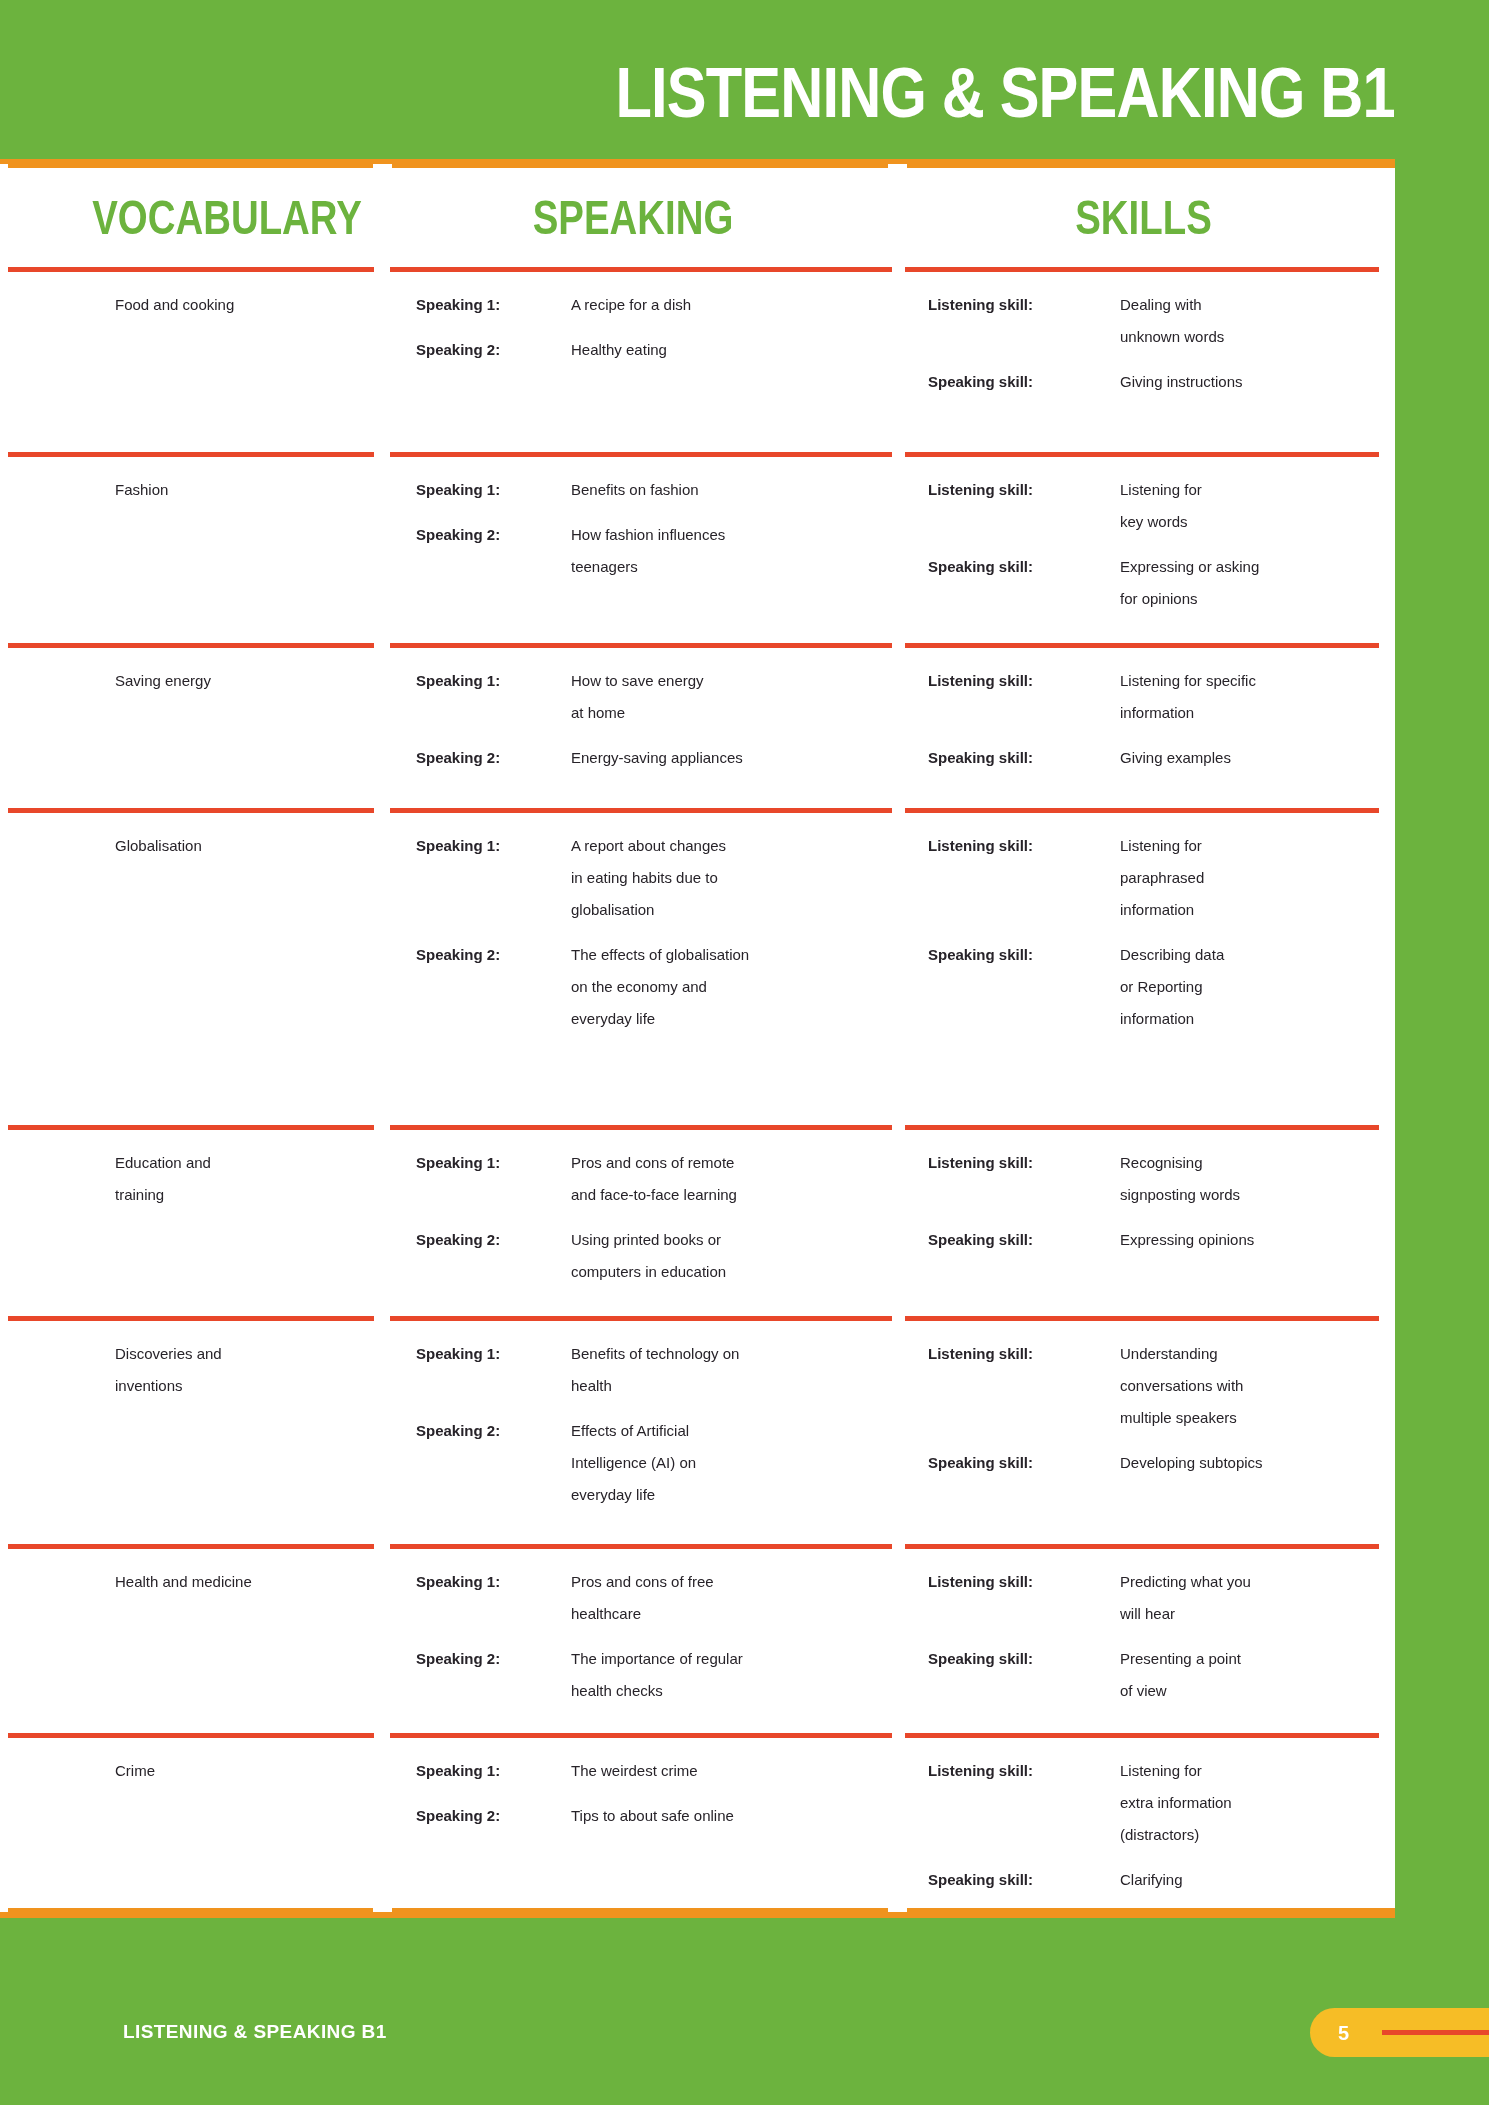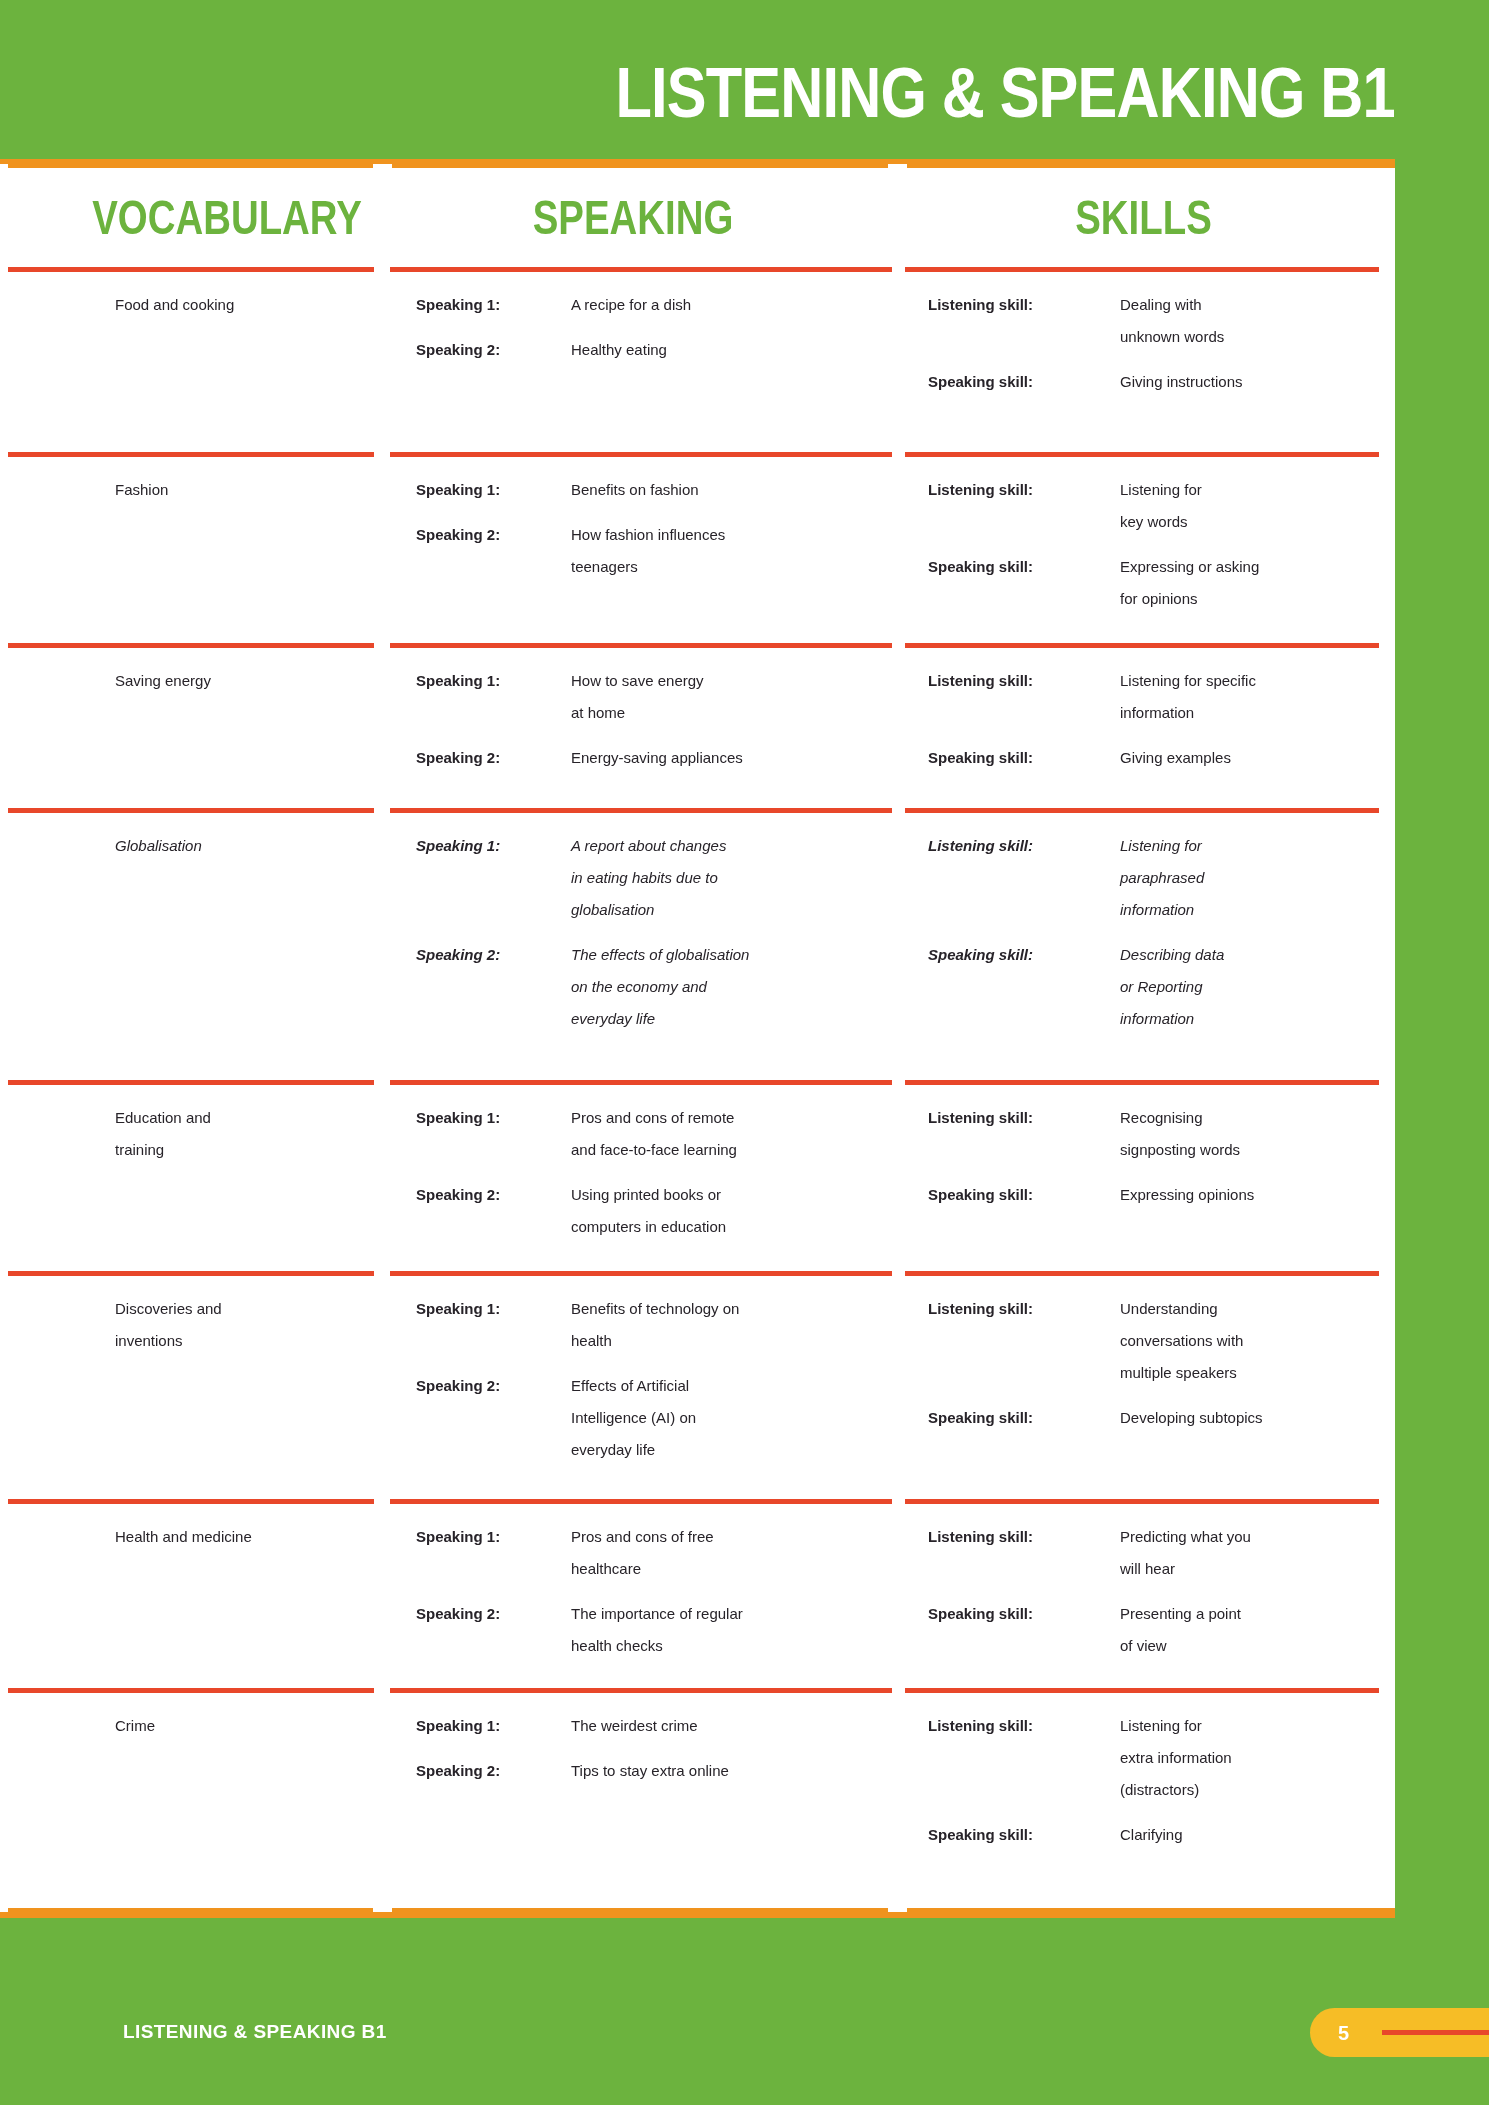--- a/index.html
+++ b/index.html
@@ -40,21 +40,21 @@
   }
   .h1{ left:40px;  width:374px; }
   .h2{ left:374px; width:518px; }
   .h3{ left:892px; width:503px; }
 
   
   .tbody .row{ position:relative; }
   .tbody .row:nth-child(1){ height:185px; }
   .tbody .row:nth-child(2){ height:191px; }
   .tbody .row:nth-child(3){ height:165px; }
-  .tbody .row:nth-child(4){ height:272px;font-style:italic; }
+  .tbody .row:nth-child(4){ height:317px; }
   .tbody .row:nth-child(5){ height:191px; }
   .tbody .row:nth-child(6){ height:228px; }
   .tbody .row:nth-child(7){ height:189px;padding-left:37px; }
   .tbody .row:nth-child(8){ height:193px; }
 
   .cell{ position:absolute; top:0; height:100%; padding-top:22px; font-size:15px; line-height:32px; }
   .c1{ left:0;     width:374px; padding-left:115px; }
   .c2{ left:374px; width:518px; }
   .c3{ left:892px; width:503px; }
 
@@ -339,21 +339,21 @@
       <div class="vocab">Crime</div>
     </div>
     <div class="cell c2">
       <span class="divider"></span>
       <div class="item">
         <span class="label">Speaking 1:</span>
         <span class="text">The weirdest crime</span>
       </div>
       <div class="item">
         <span class="label">Speaking 2:</span>
-        <span class="text">Tips to stay extra online</span>
+        <span class="text">Tips to about safe online</span>
       </div>
     </div>
     <div class="cell c3">
       <span class="divider"></span>
       <div class="item">
         <span class="label">Listening skill:</span>
         <span class="text">Listening for
 extra information
 (distractors)</span>
       </div>

